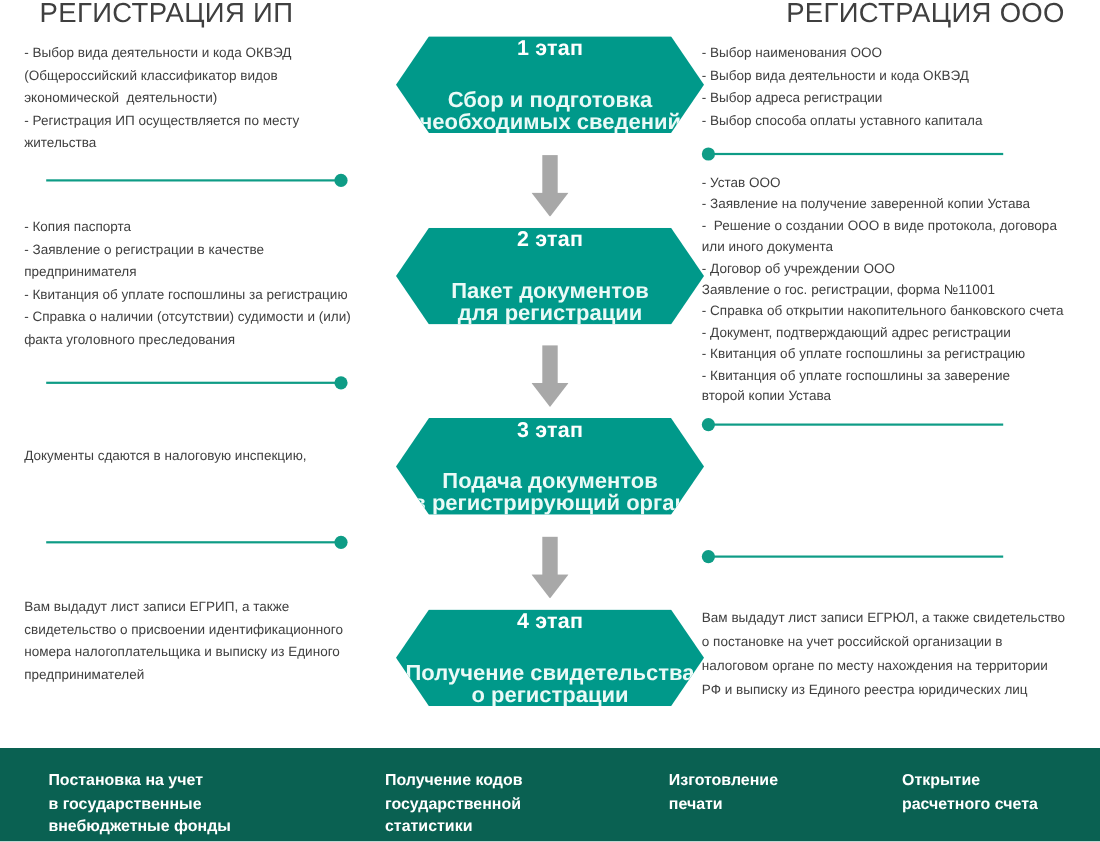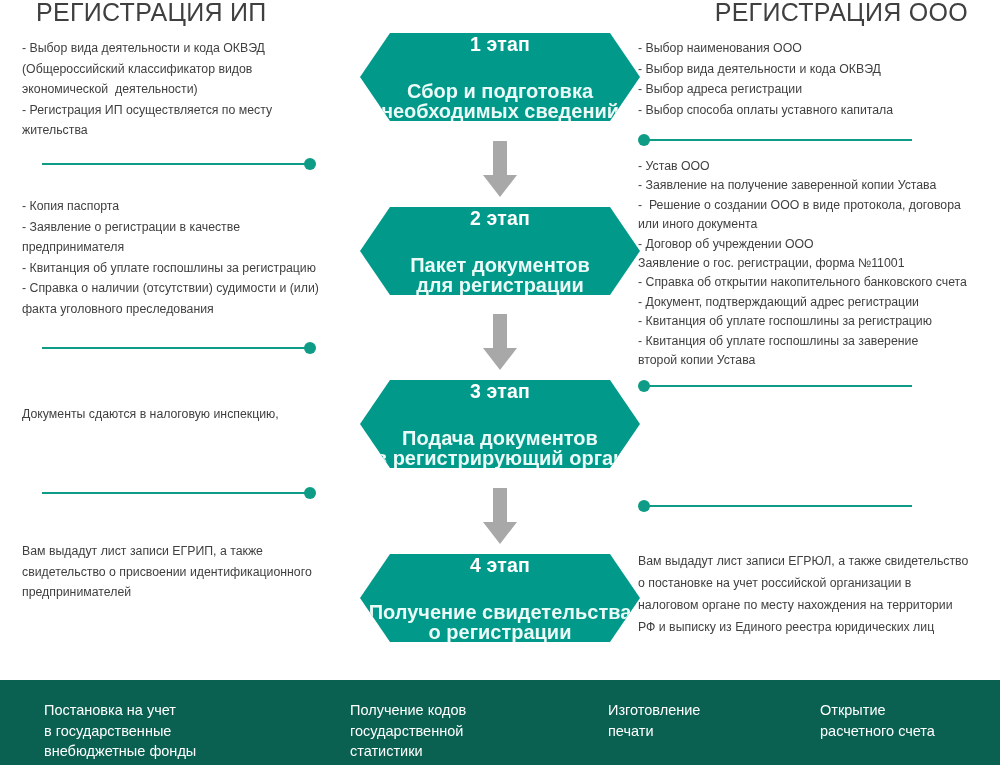--- a/index.html
+++ b/index.html
@@ -131,21 +131,21 @@
     position:absolute;
     left:0; bottom:0;
     width:1000px; height:85px;
     background:#0A6152;
   }
   .bottom-item{
     position:absolute;
     top:20px;
     color:#ffffff;
     font-size:14.5px;
-    font-weight:normal;
+    font-weight:bold;
     line-height:20.5px;
     white-space:pre-line;
   }
   #bottom-item-0 { left:44px;  width:260px; }
   #bottom-item-1 { left:350px; width:250px; }
   #bottom-item-2 { left:608px; width:190px; }
   #bottom-item-3 { left:820px; width:180px; }
 </style>
 </head>
 <body>
@@ -187,20 +187,21 @@
   </div>
 
   <div class="divider" style="top:486px">
     <span class="rule"></span>
     <span class="dot"></span>
   </div>
 
   <div class="txt-block" style="top:541px">
     <span class="line">Вам выдадут лист записи ЕГРИП, а также</span>
     <span class="line">свидетельство о присвоении идентификационного</span>
+    <span class="line">номера налогоплательщика и выписку из Единого</span>
     <span class="line">предпринимателей</span>
   </div>
 </div>
 
 <div id="stages">
 
   <div class="stage" style="top:33px">
     <span class="num">1 этап</span>
     <span class="desc">Сбор и подготовка
 необходимых сведений</span>

